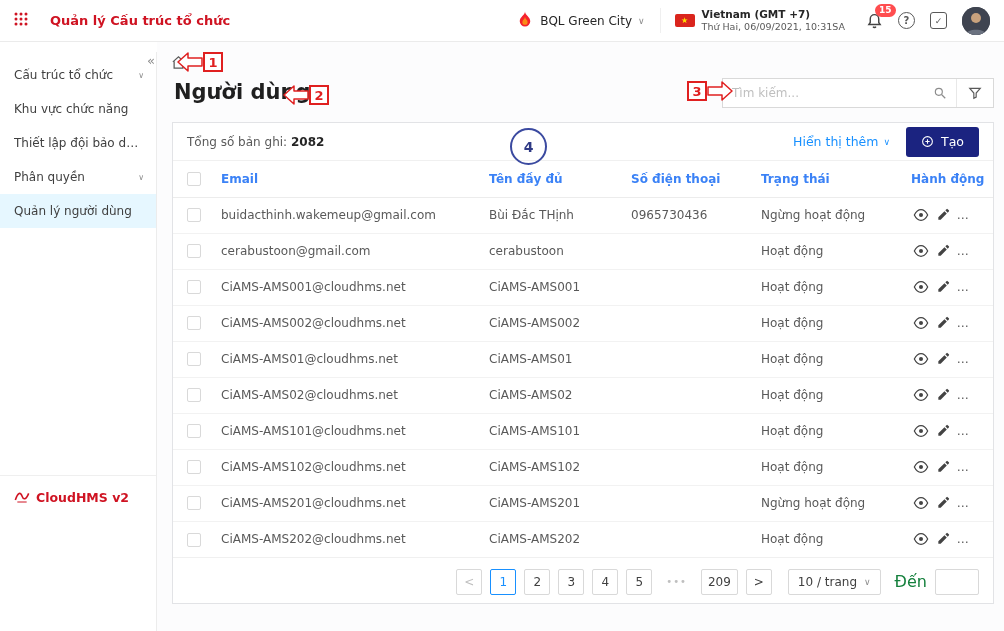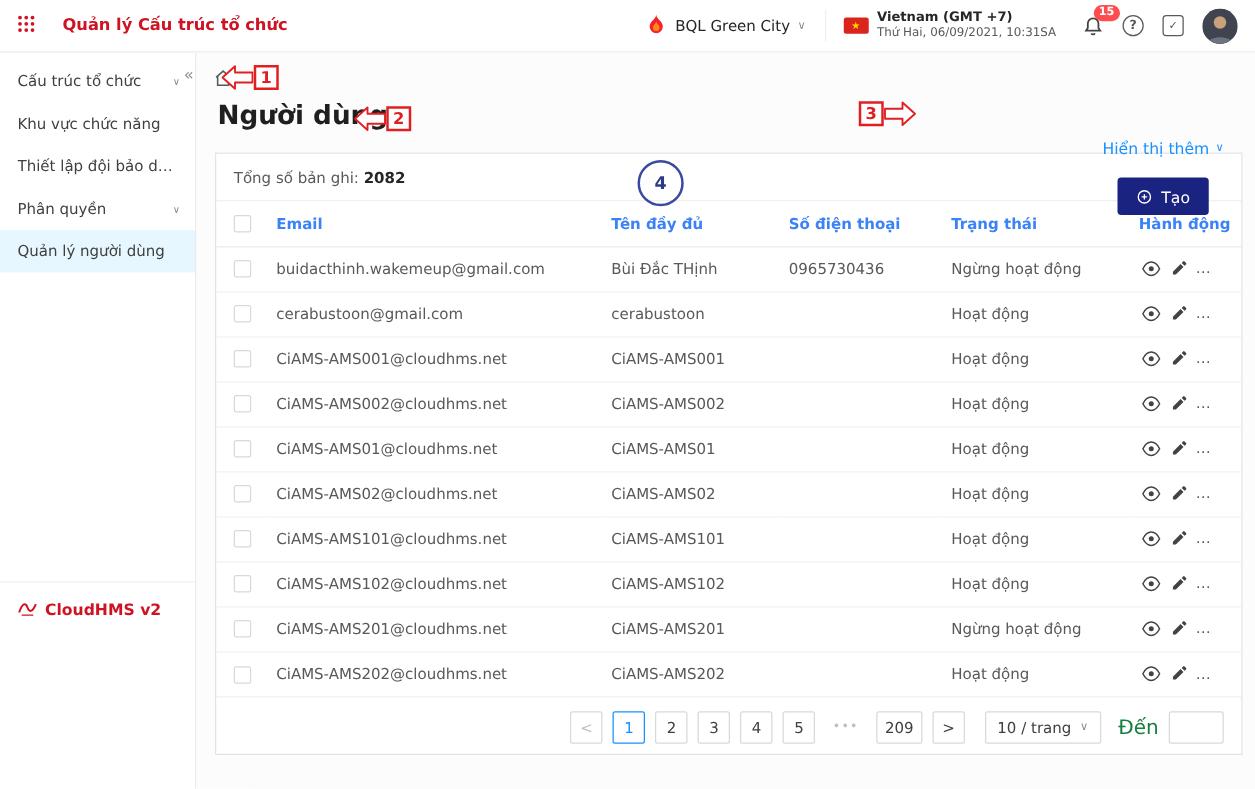--- a/index.html
+++ b/index.html
@@ -28,21 +28,21 @@
   .bell{position:relative;display:flex;align-items:center;cursor:pointer;margin-left:6px;text-align:center;}
   .badge{position:absolute;top:-8px;left:9px;background:var(--badge-red);color:#fff;font-size:9px;font-weight:700;
          padding:1px 4px;border-radius:8px;line-height:1.3;}
   .help,.widget{width:17px;height:17px;border:1.5px solid #595959;color:#595959;display:flex;align-items:center;
                 justify-content:center;font-size:10px;font-weight:700;cursor:pointer;}
   .help{border-radius:50%;}
   .widget{border-radius:3px;font-size:9px;}
   .avatar{width:28px;height:28px;border-radius:50%;overflow:hidden;cursor:pointer;background:#3f4450;}
 
   
-  .sidebar{position:absolute;left:0;top:42px;bottom:0;width:157px;background:#fff;border-right:1px solid #ececec;z-index:5;}
+  .sidebar{position:absolute;left:0;top:52px;bottom:0;width:157px;background:#fff;border-right:1px solid #ececec;z-index:5;}
   #side-nav{padding-top:6px;}
   .side-item{display:flex;align-items:center;justify-content:space-between;height:34px;padding:0 12px 0 14px;
              font-size:12px;color:#404040;cursor:pointer;}
   .side-item.active{background:var(--active-bg);}
   .side-label{white-space:nowrap;overflow:hidden;text-overflow:ellipsis;}
   .side-chev{font-size:8px;color:#8c8c8c;margin-left:6px;flex:none;}
   .side-footer{position:absolute;left:0;right:0;top:423px;border-top:1px solid #efefef;display:flex;align-items:center;
                gap:6px;padding:12px 14px;}
   .logo-text{color:var(--accent-red);font-size:12.5px;font-weight:700;}
 
@@ -61,21 +61,21 @@
   .v-div{width:1px;height:28px;background:#e8e8e8;}
   .f-icon{width:36px;display:flex;align-items:center;justify-content:center;cursor:pointer;}
 
   
   .card{position:absolute;left:15px;top:80px;width:822px;height:482px;background:#fff;border:1px solid #e2e3e6;
         display:flex;flex-direction:column;}
   .card-toolbar{height:38px;flex:none;display:flex;align-items:center;justify-content:space-between;padding:0 14px;
                 border-bottom:1px solid #f0f0f0;}
   .total{font-size:12px;color:#595959;}
   .total b{color:#262626;}
-  .toolbar-right{display:flex;align-items:center;gap:16px;flex-direction:column;}
+  .toolbar-right{display:flex;align-items:center;gap:16px;}
   .show-more{color:var(--link-blue);font-size:12.5px;display:flex;align-items:center;gap:5px;cursor:pointer;text-decoration:none;}
   .show-more .chev{color:var(--link-blue);}
   .create-btn{height:30px;background:var(--primary);color:#fff;border:none;border-radius:3px;font-size:12.5px;
               display:flex;align-items:center;gap:7px;padding:0 15px;cursor:pointer;font-family:inherit;}
 
   table{width:100%;border-collapse:collapse;table-layout:fixed;}
   thead th{height:36px;font-size:12px;font-weight:700;color:#3b82f6;text-align:left;padding:0 8px;
            border-bottom:1px solid #ececec;white-space:nowrap;}
   tbody td{height:36px;font-size:12px;color:#595959;padding:0 8px;border-bottom:1px solid #f2f2f2;
            white-space:nowrap;overflow:hidden;text-overflow:ellipsis;}
@@ -205,20 +205,35 @@
 
   <main class="main">
     <span class="crumb-home">
       <svg width="15" height="15" viewBox="0 0 24 24" fill="none" stroke="#595959" stroke-width="2">
         <path d="M3 11 L12 3 L21 11"></path>
           <path d="M5 10 V21 H19 V10"></path>
       </svg>
     </span>
     <h1 class="page-title">Người dùng</h1>
 
+    <div class="search-group">
+      <input placeholder="Tìm kiếm..." style="">
+      <span class="s-icon">
+        <svg width="14" height="14" viewBox="0 0 24 24" fill="none" stroke="#8c8c8c" stroke-width="2">
+          <circle cx="10" cy="10" r="6"></circle>
+            <path d="M15 15 L21 21"></path>
+        </svg>
+      </span>
+      <span class="v-div"></span>
+      <span class="f-icon">
+        <svg width="14" height="14" viewBox="0 0 24 24" fill="none" stroke="#595959" stroke-width="2">
+          <path d="M3 4 H21 L14 12 V19 L10 21 V12 Z"></path>
+        </svg>
+      </span>
+    </div>
 
     <section class="card">
       <div class="card-toolbar">
         <div class="total">
           <span>Tổng số bản ghi:</span>
           <b>2082</b>
         </div>
         <div class="toolbar-right">
           <a class="show-more">
             <span>Hiển thị thêm</span>

